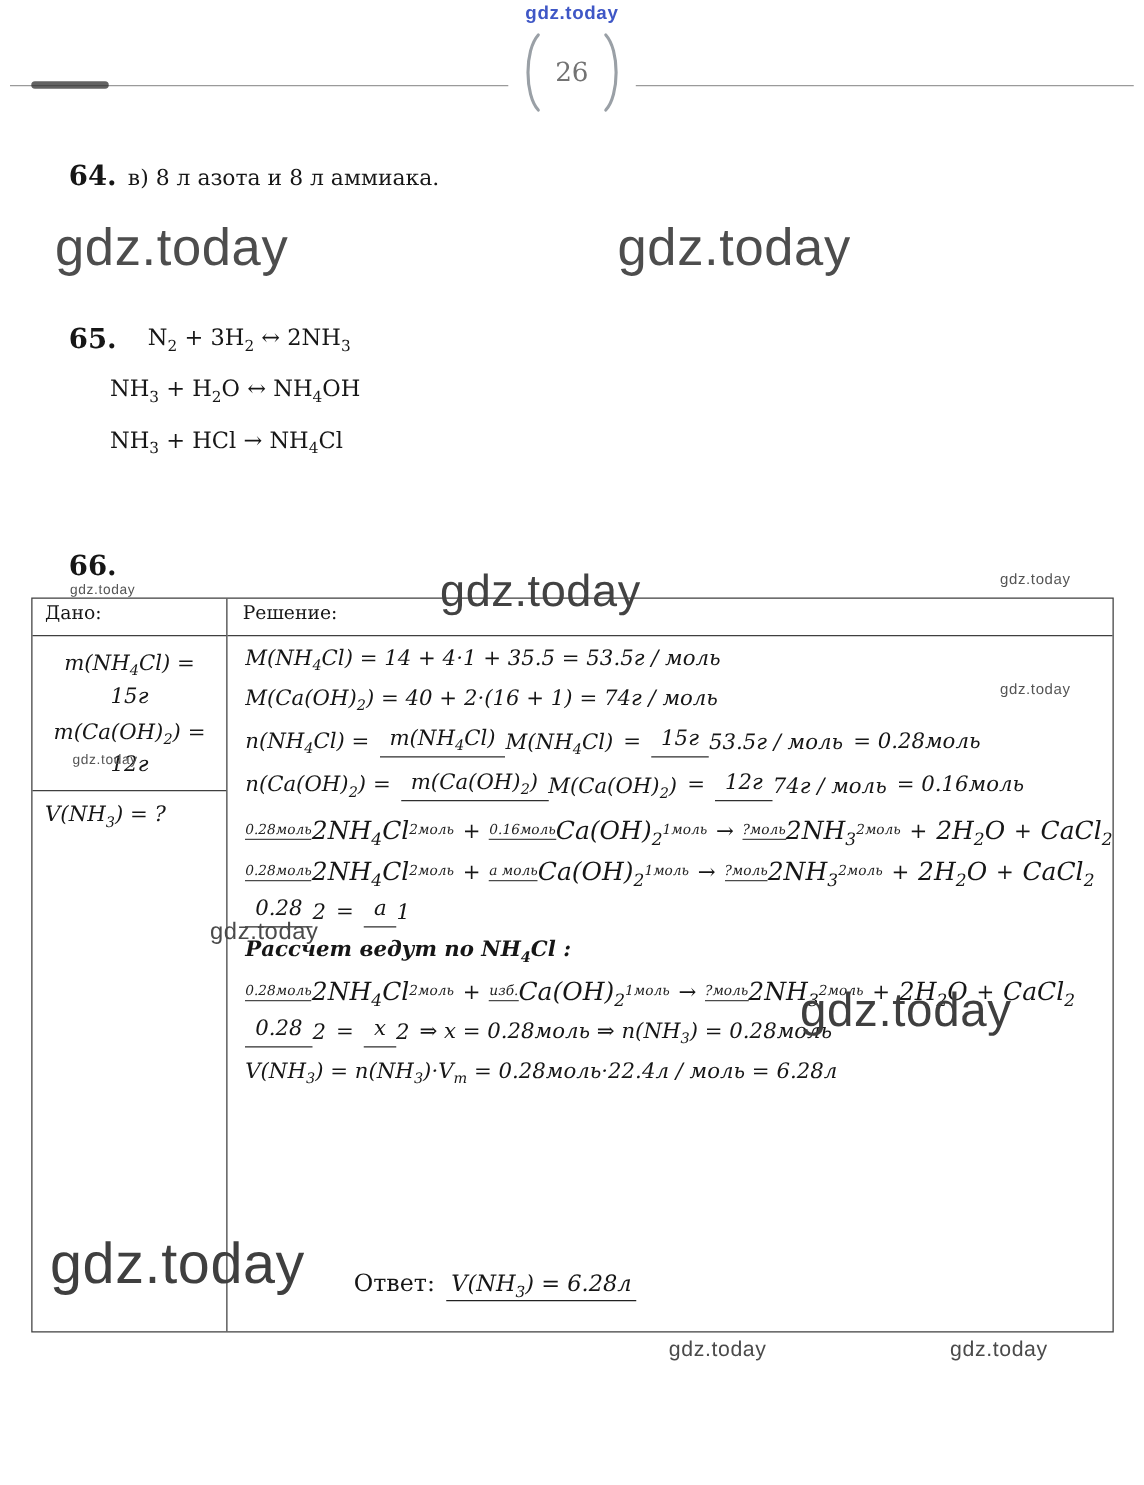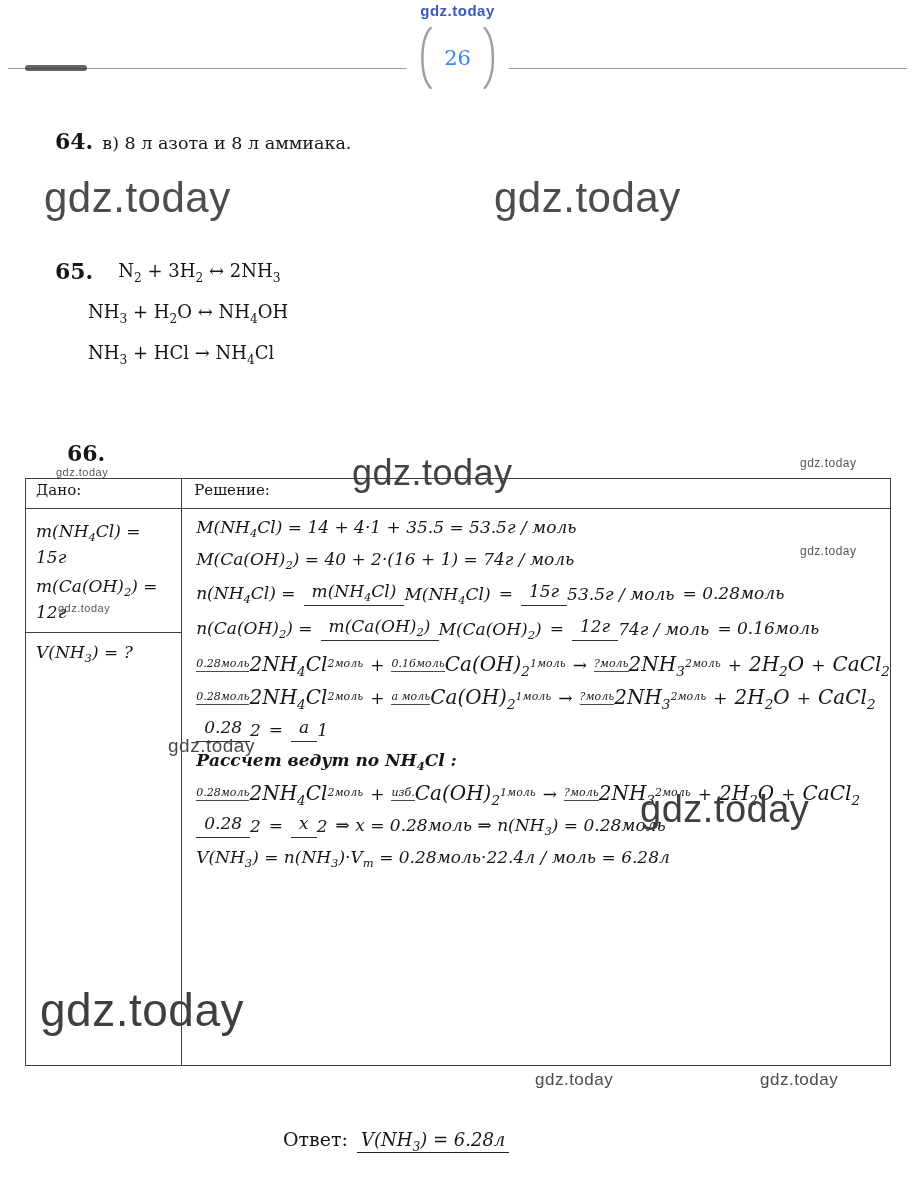--- a/index.html
+++ b/index.html
@@ -16,43 +16,43 @@
     position:absolute; top:2px; left:50%; transform:translateX(-50%);
     font-family:"Liberation Sans",sans-serif; font-weight:bold;
     font-size:15px; color:#3f57c6; letter-spacing:.5px; z-index:4;
   }
   .hline { position:absolute; top:68px; left:8px; right:8px; height:1px; background:#9a9a9a; }
   .hdash { position:absolute; top:65px; left:25px; width:62px; height:6px; background:#2f2f2f; opacity:.75; border-radius:3px; }
   .pagenum-box {
     position:absolute; top:26px; left:50%; transform:translateX(-50%);
     display:flex; align-items:center; gap:10px; background:#fff; padding:0 8px; z-index:3;
   }
-  .page-number { font-size:21px; color:#3b82f6; }
+  .page-number { font-size:21px; color:#737373; }
   .brk { display:block; }
 
   
   .prob-num { font-weight:bold; font-size:22px; }
   .p64 { position:absolute; top:128px; left:55px; display:flex; gap:9px; font-size:17.5px; align-items:baseline; }
   .p65 { position:absolute; top:250px; left:55px; font-size:18px; }
   .p65 .row { display:flex; gap:25px; align-items:center; height:41px; }
   .p65 .indent { margin-left:33px; }
-  .p66-num { position:absolute; top:440px; left:55px;margin-left:12px; }
+  .p66-num { position:absolute; top:440px; left:55px; }
 
   sub { font-size:68%; line-height:0; }
 
   
   .stable {
     position:absolute; top:478px; left:25px; width:866px; height:588px;
     border:1.6px solid #3f3f3f; display:flex; z-index:1;
   }
   .lcol { width:222px; border-right:1.6px solid #3f3f3f; display:flex; flex-direction:column; }
   .rcol { flex:1; display:flex; flex-direction:column; }
   .chead { font-size:15px; border-bottom:1.6px solid #3f3f3f; padding:2px 10px 3px; height:30px; }
   .rcol .chead { padding-left:12px; }
-  .gbox { padding:6px 10px 4px; border-bottom:1.6px solid #3f3f3f; font-style:italic; font-size:17px; }
+  .gbox { padding:6px 10px 4px; border-bottom:1.6px solid #3f3f3f; font-style:italic; font-size:17px;text-align:center; }
   .gitem { line-height:26px; margin:3px 0; }
   .fbox { padding:9px 10px; font-style:italic; font-size:17px; }
 
   .sline { font-style:italic; font-size:17px; line-height:24px; margin:6px 0 0 14px; white-space:nowrap; }
   .l2 { margin-top:8px; }
   .final-line { margin-top:6px; line-height:26px; }
   .note-line { font-weight:bold; margin-top:6px; }
 
   .mline { display:flex; align-items:center; gap:8px; font-style:italic; font-size:17px; margin:8px 0 0 14px; }
   .frac { display:inline-flex; flex-direction:row; align-items:center; }
@@ -64,21 +64,21 @@
   .rt { display:inline-flex; flex-direction:row; align-items:center; }
   .ra { font-size:11px; height:15px; line-height:14px; white-space:nowrap; font-style:italic; color:#222; }
   .ra.top:not(:empty) { border-bottom:1px solid #4a4a4a; }
   .rm { font-size:20px; line-height:23px; white-space:nowrap; }
   .rop { font-size:17px; padding:0 1px; }
 
   .prop { margin-top:6px; }
   .prop .rhs { white-space:nowrap; }
 
   
-  .answer { position:absolute; top:1128px; left:283px; display:flex; align-items:baseline; gap:9px; z-index:1; }
+  .answer { position:absolute; top:1016px; left:283px; display:flex; align-items:baseline; gap:9px; z-index:1; }
   .answer-label { font-size:19px; }
   .answer-value { font-style:italic; font-size:18px; border-bottom:1.5px solid #222; padding:0 4px 2px; }
 
   
   .wm {
     position:absolute; font-family:"Liberation Sans","DejaVu Sans",sans-serif;
     color:#4a4a4a; white-space:nowrap; z-index:2; letter-spacing:.5px;
   }
   .w1  { left:44px;  top:174px;  font-size:42px; color:#4d4d4d; }
   .w2  { left:494px; top:174px;  font-size:42px; color:#4d4d4d; }

